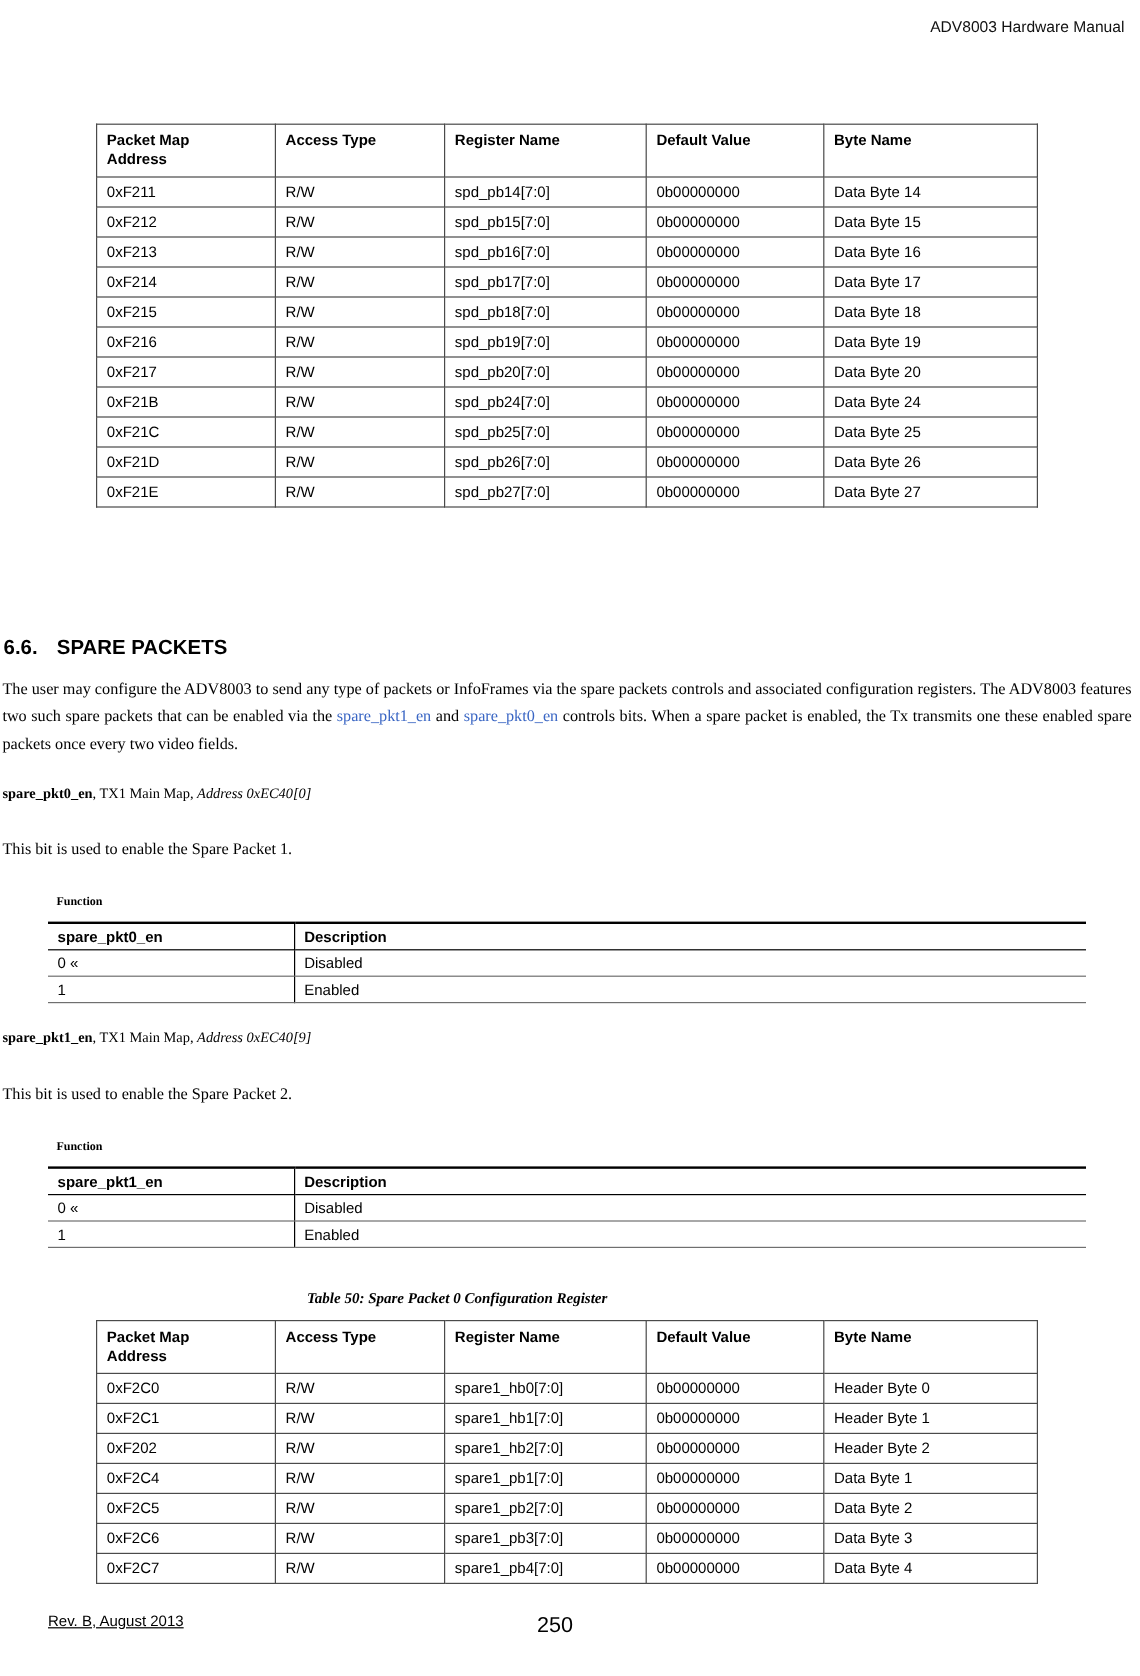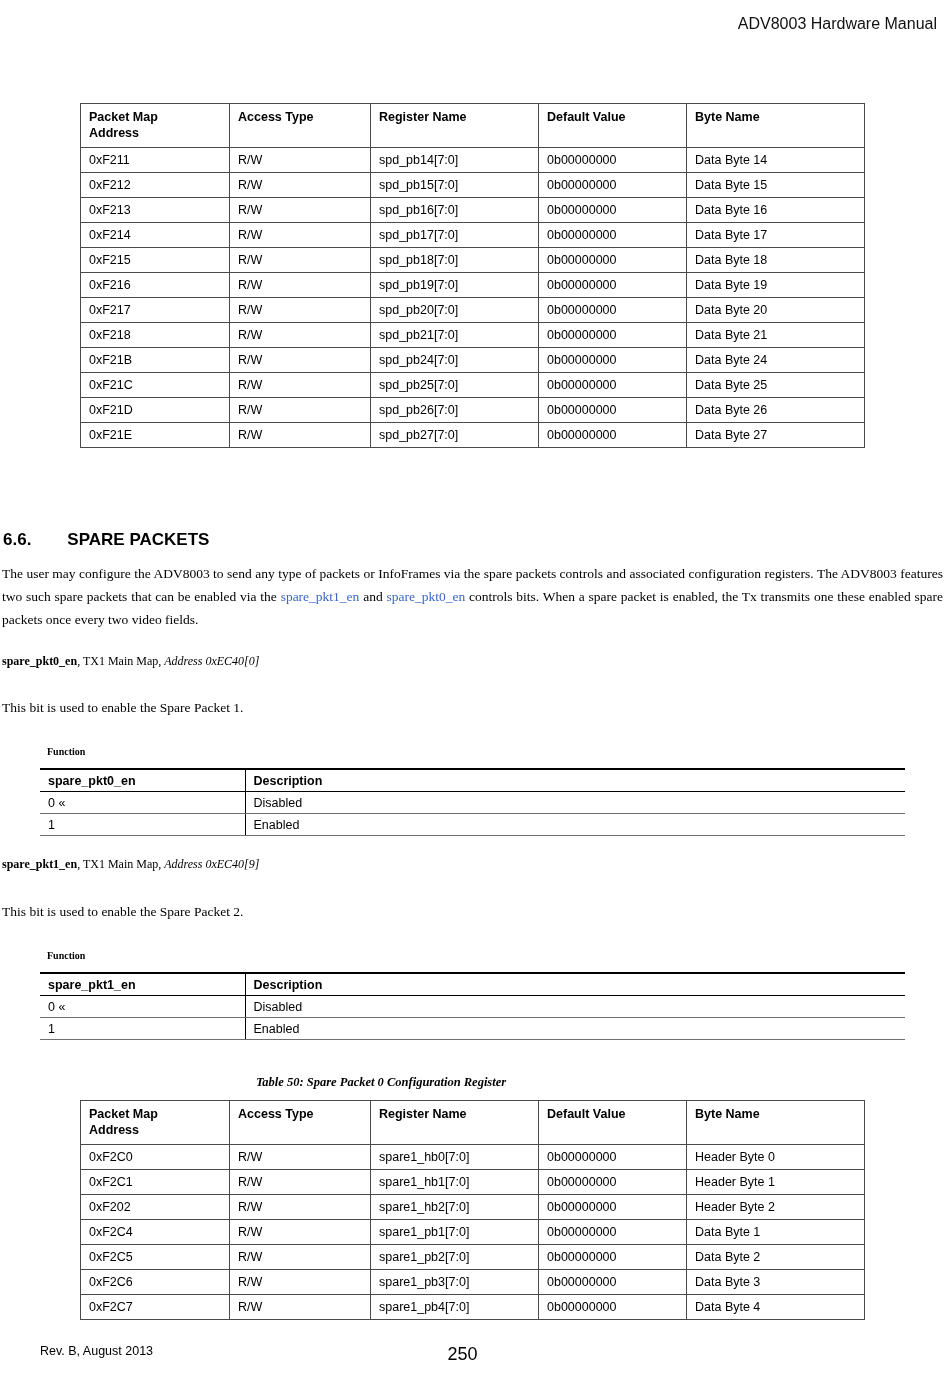--- a/index.html
+++ b/index.html
@@ -16,21 +16,21 @@
     background: #ffffff;
     overflow: hidden;
   }
 
   
   .doc-header {
     position: absolute;
     top: 15px;
     right: 13px;
     font-family: "Liberation Sans", sans-serif;
-    font-size: 16px;
+    font-size: 13px;
     color: #111;
   }
 
   
   .regtable {
     position: absolute;
     left: 80px;
     border-collapse: collapse;
     font-family: "Liberation Sans", sans-serif;
     font-size: 12.5px;
@@ -60,21 +60,21 @@
   
   .section-heading {
     position: absolute;
     top: 530px;
     left: 3px;
     font-family: "Liberation Sans", sans-serif;
     font-weight: bold;
     font-size: 17px;
     color: #000;
   }
-  .section-heading .sec-title { margin-left: 36px; }
+  .section-heading .sec-title { margin-left: 16px; }
 
   
   .para {
     position: absolute;
     top: 562px;
     left: 2px;
     width: 941px;
     font-size: 13.5px;
     line-height: 23px;
     text-align: justify;
@@ -142,20 +142,21 @@
     font-style: italic;
   }
 
   
   .footer-left {
     position: absolute;
     top: 1344px;
     left: 40px;
     font-family: "Liberation Sans", sans-serif;
     font-size: 12.5px;
+    text-decoration: underline;
   }
   .footer-page {
     position: absolute;
     top: 1344px;
     left: 0;
     width: 925px;
     text-align: center;
     font-family: "Liberation Sans", sans-serif;
     font-size: 18px;
   }
@@ -229,27 +230,20 @@
           <td>Data Byte 19</td>
         </tr>
         <tr>
           <td>0xF217</td>
           <td>R/W</td>
           <td>spd_pb20[7:0]</td>
           <td>0b00000000</td>
           <td>Data Byte 20</td>
         </tr>
         <tr>
-          <td>0xF218</td>
-          <td>R/W</td>
-          <td>spd_pb21[7:0]</td>
-          <td>0b00000000</td>
-          <td>Data Byte 21</td>
-        </tr>
-        <tr>
           <td>0xF21B</td>
           <td>R/W</td>
           <td>spd_pb24[7:0]</td>
           <td>0b00000000</td>
           <td>Data Byte 24</td>
         </tr>
         <tr>
           <td>0xF21C</td>
           <td>R/W</td>
           <td>spd_pb25[7:0]</td>

